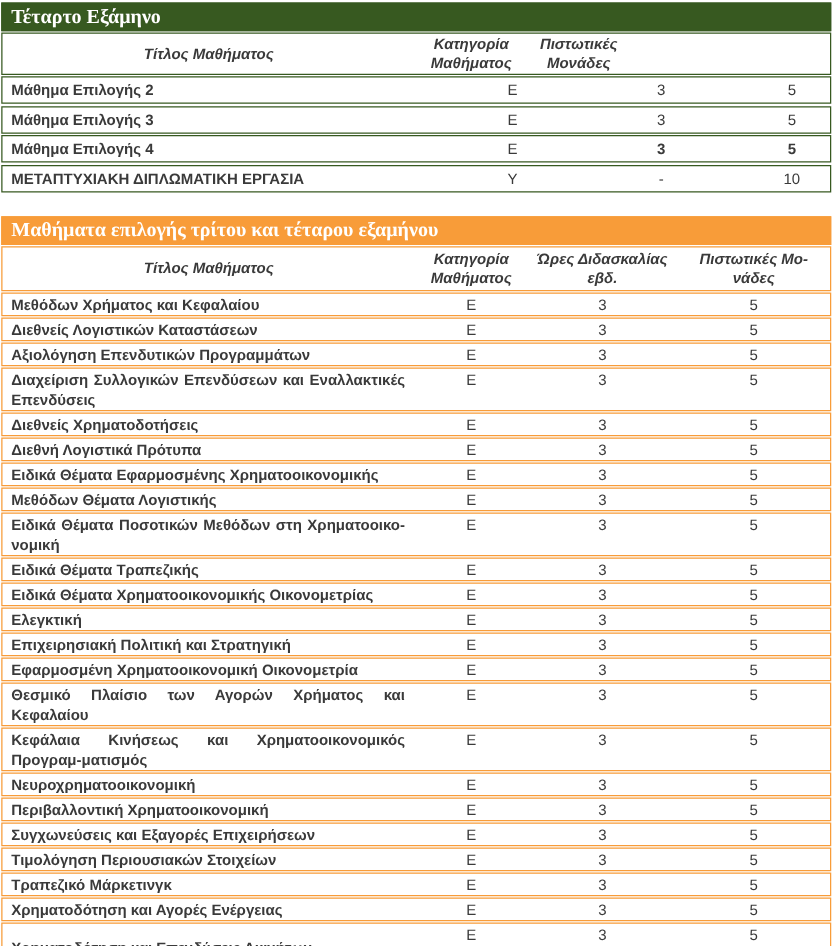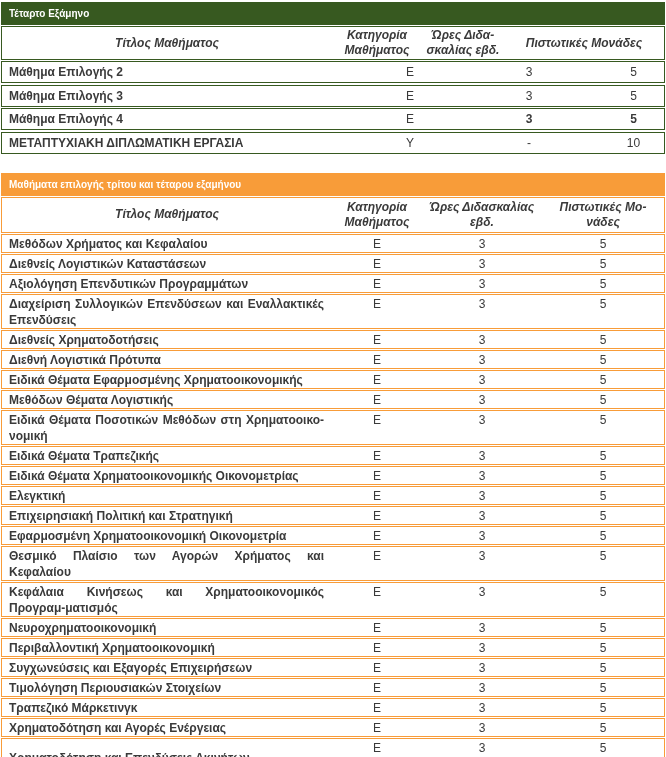--- a/index.html
+++ b/index.html
@@ -12,24 +12,25 @@
     color: #3a3a3a;
     box-sizing: border-box;
     padding: 2px 1px 0 1px;
   }
   .tbl { width: 664px; }
   .tbl-title {
     box-sizing: border-box;
     height: 23px;
     line-height: 21px;
     color: #ffffff;
-    font-size: 10px;
+    font-size: 16px;
     font-weight: bold;
     padding-left: 7px;
     margin-bottom: 1px;
+    font-family: Liberation Serif, serif;
   }
   .t1 .tbl-title { background: #375920; border: 1px solid #375920; }
   .t2 .tbl-title { background: #f89c39; border: 1px solid #f89c39; }
 
   .tbl-head, .tbl-row {
     box-sizing: border-box;
     display: grid;
     background: #ffffff;
   }
   .t1 .tbl-head, .t1 .tbl-row { grid-template-columns: 330px 90px 82px 1fr; border: 1.5px solid #375920; }
@@ -82,22 +83,20 @@
 <body>
 
 <div class="page">
 
   <section class="tbl t1">
     <div class="tbl-title">Τέταρτο Εξάμηνο</div>
     <div class="tbl-head">
       <div class="hcell">Τίτλος Μαθήματος</div>
       <div class="hcell">Κατηγορία
 Μαθήματος</div>
-      <div class="hcell">Ώρες Διδα-
-σκαλίας εβδ.</div>
       <div class="hcell">Πιστωτικές Μονάδες</div>
     </div>
     <div class="tbl-body">
   <div class="tbl-row">
     <div class="cell title">Μάθημα Επιλογής 2</div>
     <div class="cell center cat">Ε</div>
     <div class="cell center hrs">3</div>
     <div class="cell center crd">5</div>
   </div>
 

